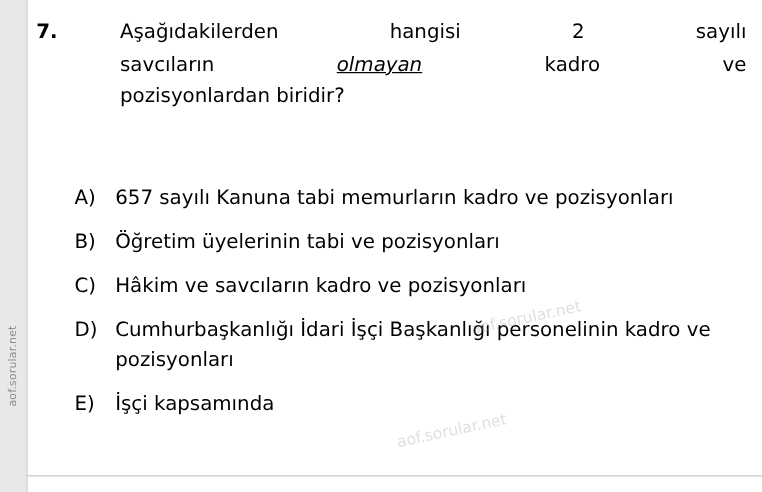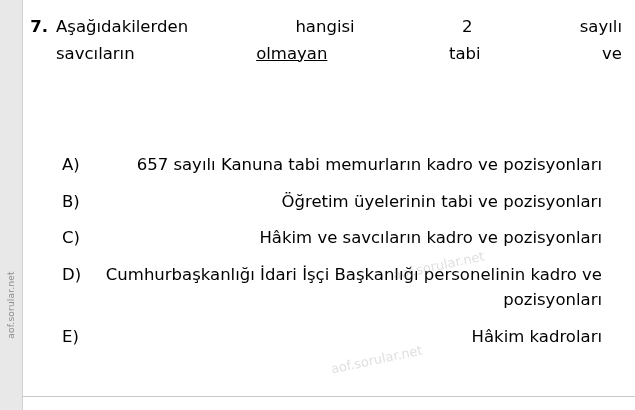--- a/index.html
+++ b/index.html
@@ -77,23 +77,25 @@
     line-height: 1.62;
   }
   #q-text {
     flex: 1 1 auto;
     font-size: 16.5px;
     color: #000;
     line-height: 1.62;
     text-align: justify;
     text-align-last: left;
     word-spacing: 0px;
+    margin-left: 44px;
   }
   #q-text .underline {
     text-decoration: underline;
+    font-style: italic;
   }
   
   .jline {
     display: block;
     text-align: justify;
     text-align-last: justify;
     white-space: normal;
   }
   .jline-last {
     display: block;
@@ -114,21 +116,20 @@
     font-size: 16.5px;
     color: #000;
     line-height: 1.55;
   }
   .opt-letter {
     flex: 0 0 34px;
     width: 34px;
   }
   .opt-text {
     flex: 1 1 auto;
-    text-align: right;
   }
 
   
   .wm {
     position: absolute;
     font-family: "DejaVu Sans", sans-serif;
     font-size: 13px;
     color: rgba(150,150,150,0.30);
     transform: rotate(-12deg);
     pointer-events: none;
@@ -144,21 +145,22 @@
 
   <div id="left-strip"></div>
 
   <div id="watermark-side">aof.sorular.net</div>
 
   <div id="question-block">
     <div id="question-row">
       <div id="q-number">7.</div>
       <div id="q-text">
         <span class="jline">Aşağıdakilerden hangisi 2 sayılı</span>
-        <span class="jline"><span>savcıların </span><span class="underline">olmayan</span><span> tabi ve</span></span>
+        <span class="jline"><span>savcıların </span><span class="underline">olmayan</span><span> kadro ve</span></span>
+        <span class="jline-last">pozisyonlardan biridir?</span>
       </div>
     </div>
   </div>
 
   <div id="options">
     <div class="option">
       <span class="opt-letter">A)</span>
       <span class="opt-text">657 sayılı Kanuna tabi memurların kadro ve pozisyonları</span>
     </div>
     <div class="option">
@@ -168,21 +170,21 @@
     <div class="option">
       <span class="opt-letter">C)</span>
       <span class="opt-text">Hâkim ve savcıların kadro ve pozisyonları</span>
     </div>
     <div class="option">
       <span class="opt-letter">D)</span>
       <span class="opt-text">Cumhurbaşkanlığı İdari İşçi Başkanlığı personelinin kadro ve pozisyonları</span>
     </div>
     <div class="option">
       <span class="opt-letter">E)</span>
-      <span class="opt-text">Hâkim kadroları</span>
+      <span class="opt-text">İşçi kapsamında</span>
     </div>
   </div>
 
   <div class="wm" id="wm1">aof.sorular.net</div>
   <div class="wm" id="wm2">aof.sorular.net</div>
 
   <div id="bottom-rule"></div>
 
 </div>
 

